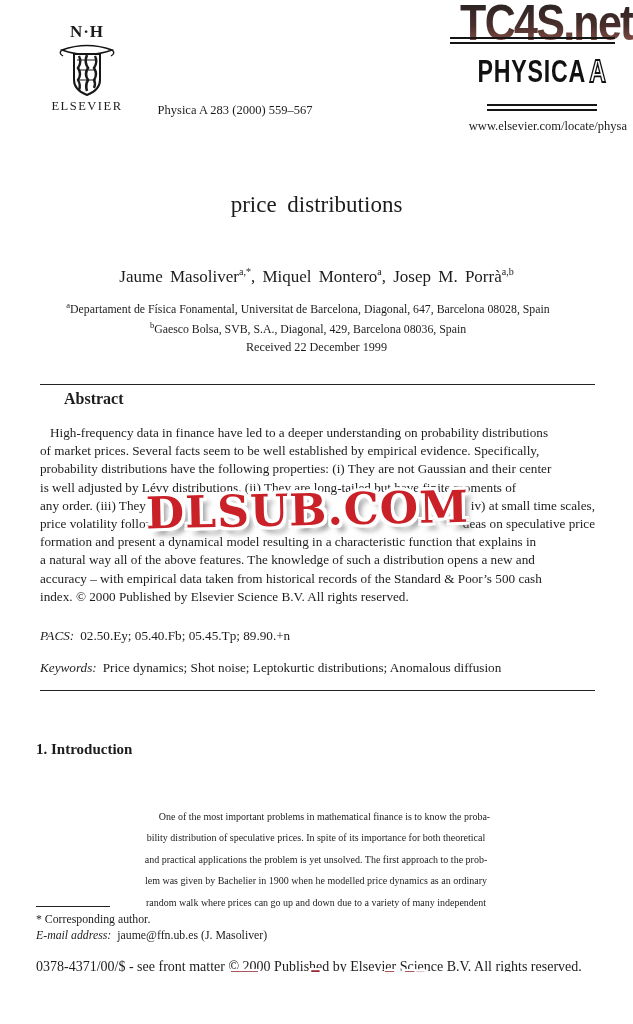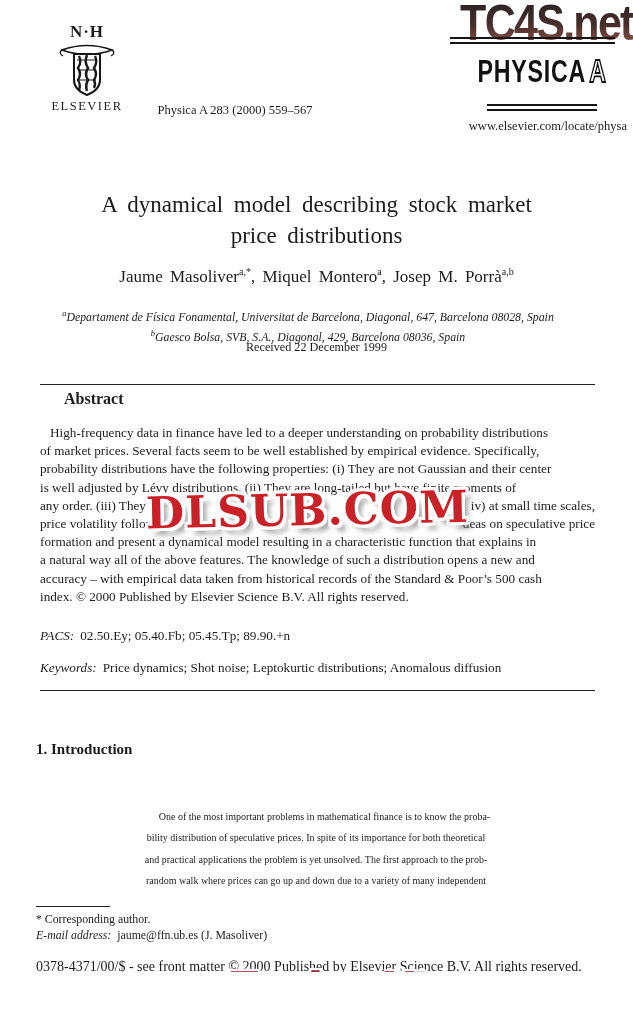--- a/index.html
+++ b/index.html
@@ -32,21 +32,21 @@
     color:#111; white-space:nowrap;
   }
   .physica .series-a { color:#fff; -webkit-text-stroke:1.6px #111; margin-left:4px; }
   .journal-rule { right:36px; top:104px; width:110px; height:3px; border-top:2px solid #151515; border-bottom:2px solid #151515; }
   .jurl { right:6px; top:119px; font-size:12.5px; }
 
   
   .title { left:0; right:0; top:189px; text-align:center; font-size:23px; line-height:31px; word-spacing:5px; }
   .authors { left:0; right:0; top:266px; text-align:center; font-size:17px; word-spacing:3px; }
   .authors sup { font-size:10px; }
-  .affils { left:0; right:17px; top:297px; text-align:center; font-style:italic; font-size:11.8px; line-height:16px;margin-top:8px; }
+  .affils { left:0; right:17px; top:297px; text-align:center; font-size:11.8px; line-height:16px; }
   .affils sup { font-size:8.5px; }
   .received { left:0; right:0; top:340px; text-align:center; font-size:12.2px; }
 
   
   .rule1 { left:40px; top:384px; width:555px; border-top:1px solid #222; }
   .rule2 { left:40px; top:690px; width:555px; border-top:1px solid #222; }
   .fn-rule { left:36px; top:906px; width:74px; border-top:1px solid #222; }
 
   
   .abs-head { left:40px; top:390px; font-size:16px; font-weight:bold;margin-left:24px; }
@@ -110,21 +110,20 @@
 
   <div class="abs-pos citation">Physica A 283 (2000) 559–567</div>
 
   <div class="abs-pos wm-top">TC4S.net</div>
   <div class="abs-pos rule-thru"></div>
   <div class="abs-pos physica"><span>PHYSICA</span><span class="series-a">A</span></div>
   <div class="abs-pos journal-rule"></div>
   <div class="abs-pos jurl">www.elsevier.com/locate/physa</div>
 
   <div class="abs-pos title">
-    <div>A dynamical model describing stock market</div>
     <div>price distributions</div>
   </div>
 
   <div class="abs-pos authors">
     <span><span>Jaume Masoliver</span><sup>a,*</sup><span>, </span></span><span><span>Miquel Montero</span><sup>a</sup><span>, </span></span><span><span>Josep M. Porrà</span><sup>a,b</sup></span>
   </div>
 
   <div class="abs-pos affils">
     <div><sup>a</sup><span>Departament de Física Fonamental, Universitat de Barcelona, Diagonal, 647, Barcelona 08028, Spain</span></div>
     <div><sup>b</sup><span>Gaesco Bolsa, SVB, S.A., Diagonal, 429, Barcelona 08036, Spain</span></div>
@@ -160,20 +159,21 @@
   <div class="abs-pos kw-line">
     <span class="lbl-italic">Keywords:</span><span>Price dynamics; Shot noise; Leptokurtic distributions; Anomalous diffusion</span>
   </div>
   <div class="abs-pos rule2"></div>
 
   <div class="abs-pos intro-head">1. Introduction</div>
   <div class="abs-pos intro">
     <div class="jline indent-md">One of the most important problems in mathematical finance is to know the proba-</div>
     <div class="jline">bility distribution of speculative prices. In spite of its importance for both theoretical</div>
     <div class="jline">and practical applications the problem is yet unsolved. The first approach to the prob-</div>
+    <div class="jline">lem was given by Bachelier in 1900 when he modelled price dynamics as an ordinary</div>
     <div class="jline">random walk where prices can go up and down due to a variety of many independent</div>
   </div>
 
   <div class="abs-pos fn-rule"></div>
   <div class="abs-pos fn1">* Corresponding author.</div>
   <div class="abs-pos fn2">
     <span class="lbl-italic">E-mail address:</span><span>jaume@ffn.ub.es (J. Masoliver)</span>
   </div>
 
   <div class="abs-pos copy">0378-4371/00/$ - see front matter  © 2000 Published by Elsevier Science B.V. All rights reserved.</div>

